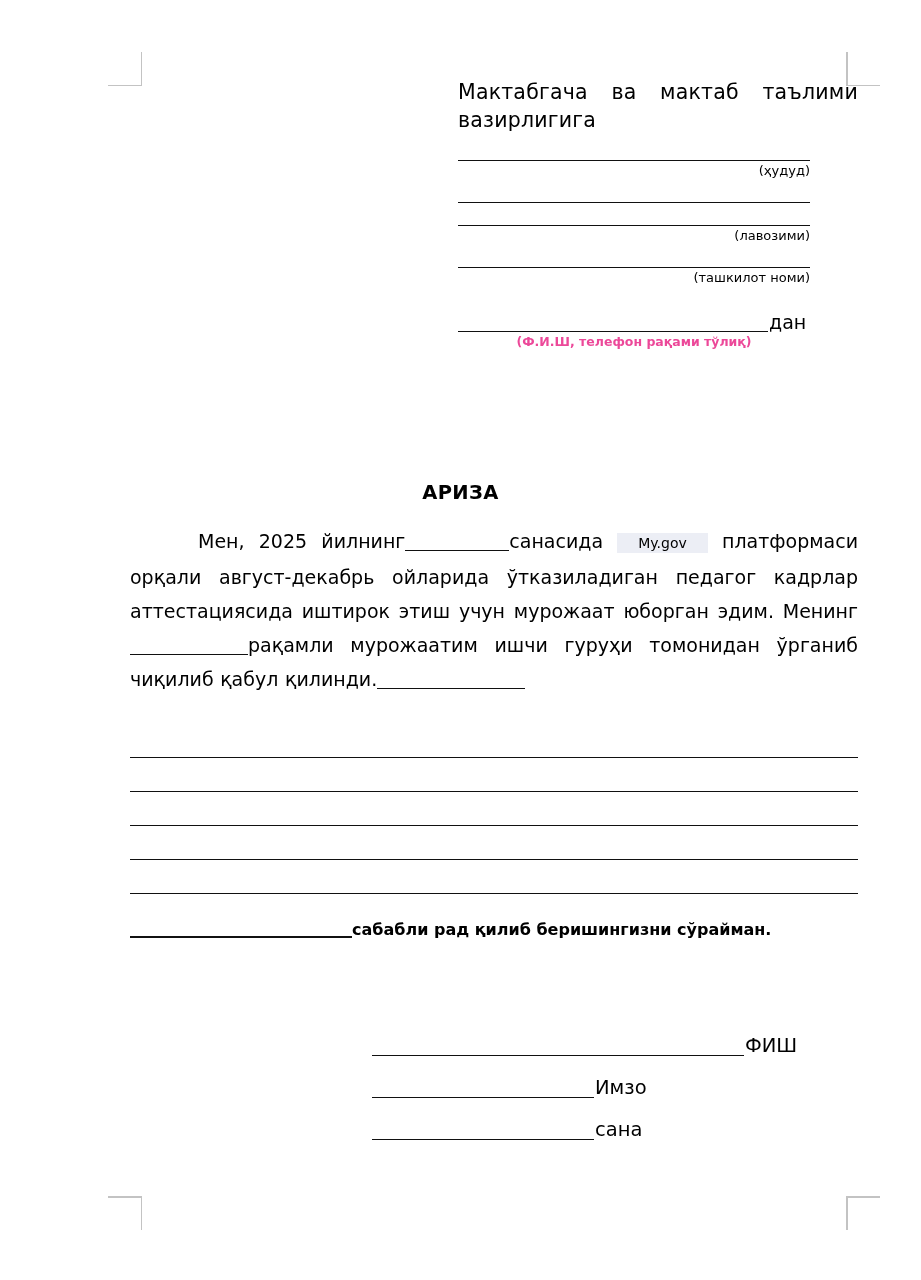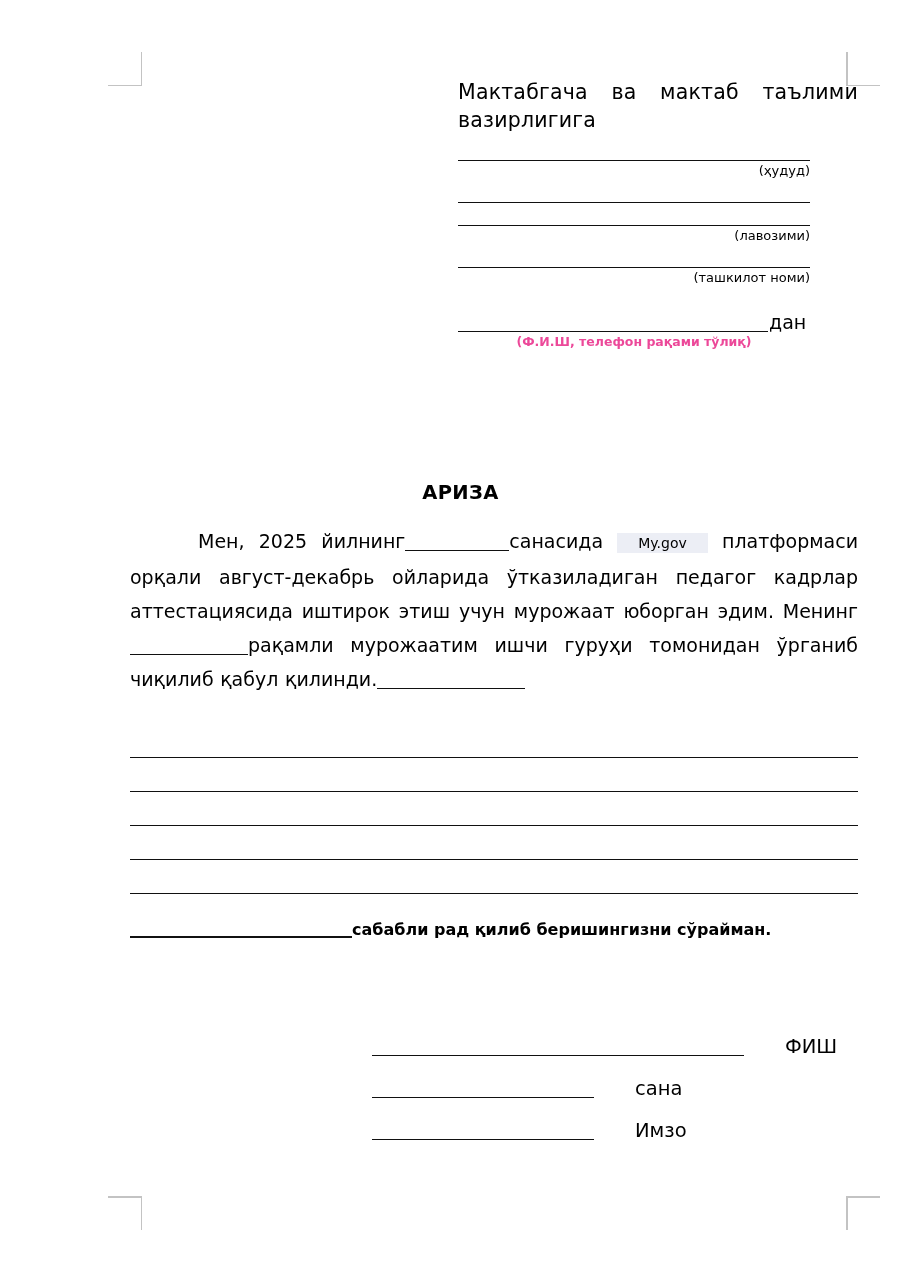--- a/index.html
+++ b/index.html
@@ -199,23 +199,22 @@
 
   
   .signatures {
     position: absolute;
     left: 372px;
     top: 1036px;
     width: 486px;
   }
   .sig-row {
     display: flex;
-    align-items: flex-end;
+    align-items: flex-start;
     margin-bottom: 22px;
-    gap: 40px;
   }
   .sig-row:last-child { margin-bottom: 0; }
   .sig-rule {
     border-bottom: 1.8px solid #111;
     height: 19px;
   }
   .sig-rule-long  { width: 372px; }
   .sig-rule-short { width: 222px; }
   .sig-label {
     font-size: 19.5px;
@@ -281,21 +280,21 @@
   <p class="closing"><span class="blank-reason"></span><span>сабабли рад қилиб беришингизни</span>
       <span>сўрайман.</span></p>
 
   <div class="signatures">
     <div class="sig-row">
       <span class="sig-rule sig-rule-long"></span>
       <span class="sig-label">ФИШ</span>
     </div>
     <div class="sig-row">
       <span class="sig-rule sig-rule-short"></span>
-      <span class="sig-label">сана</span>
+      <span class="sig-label">Имзо</span>
     </div>
     <div class="sig-row">
       <span class="sig-rule sig-rule-short"></span>
-      <span class="sig-label">Имзо</span>
+      <span class="sig-label">сана</span>
     </div>
   </div>
 
 </div>
 
 </body></html>

